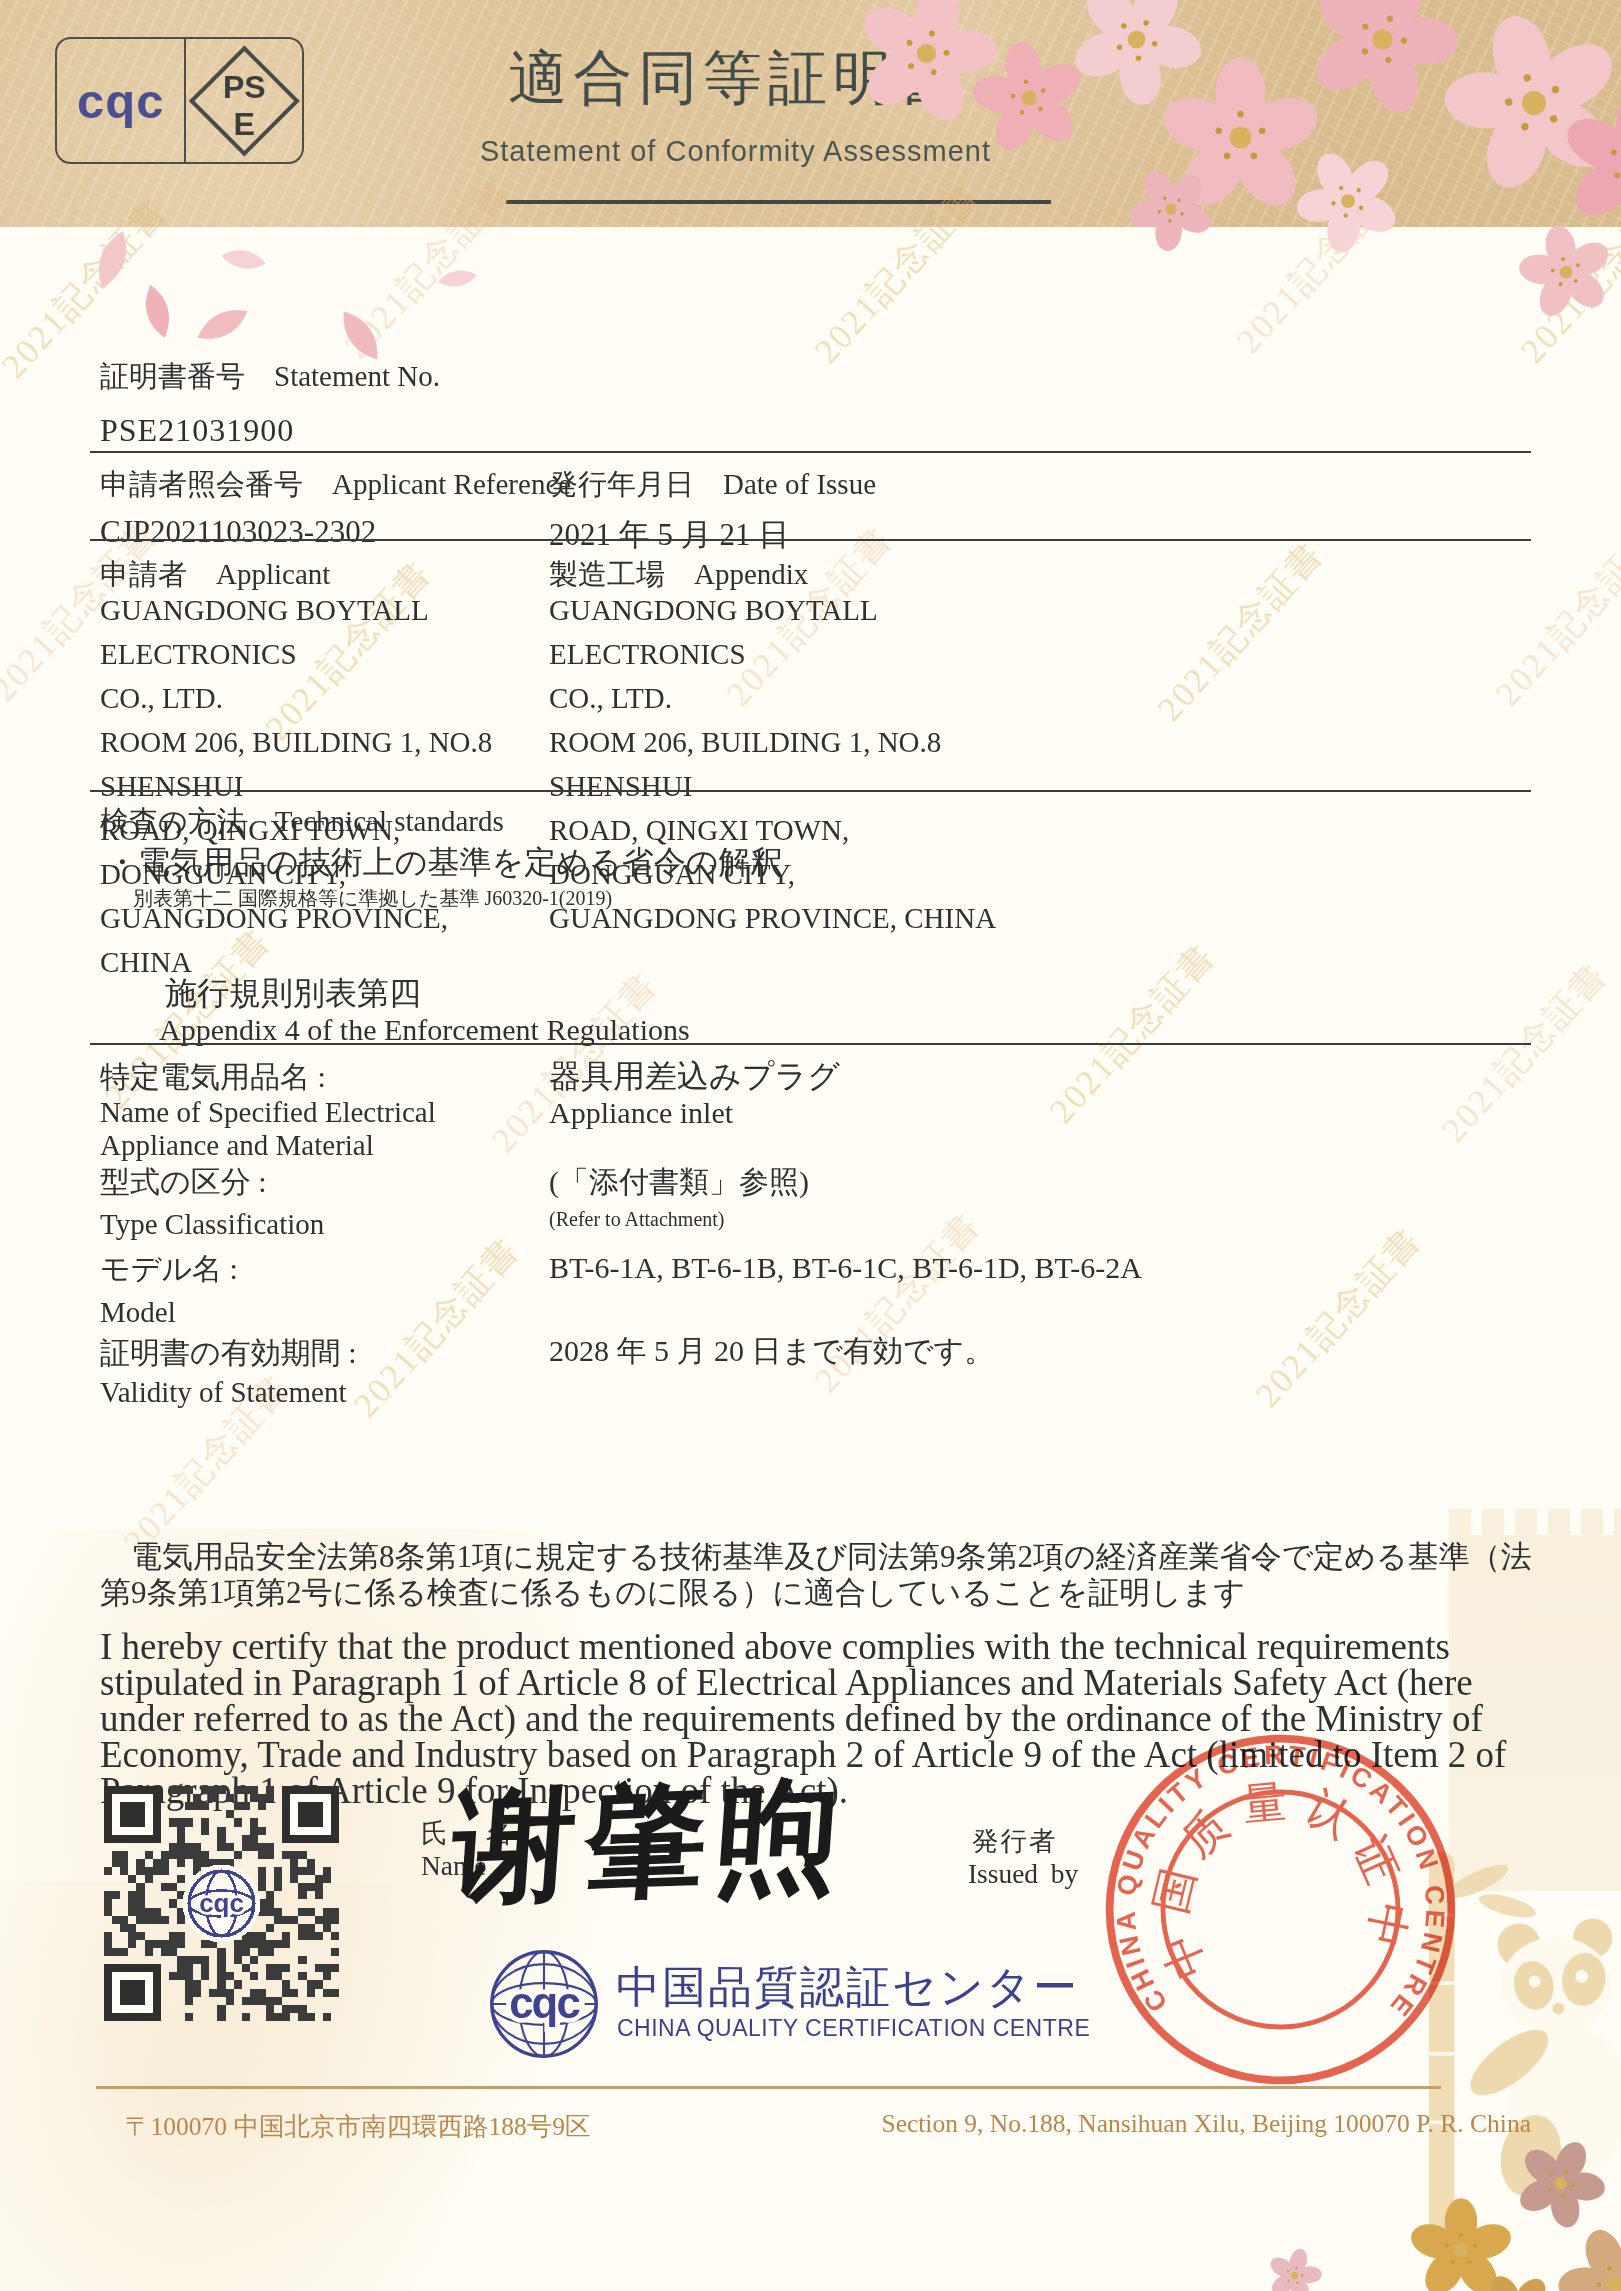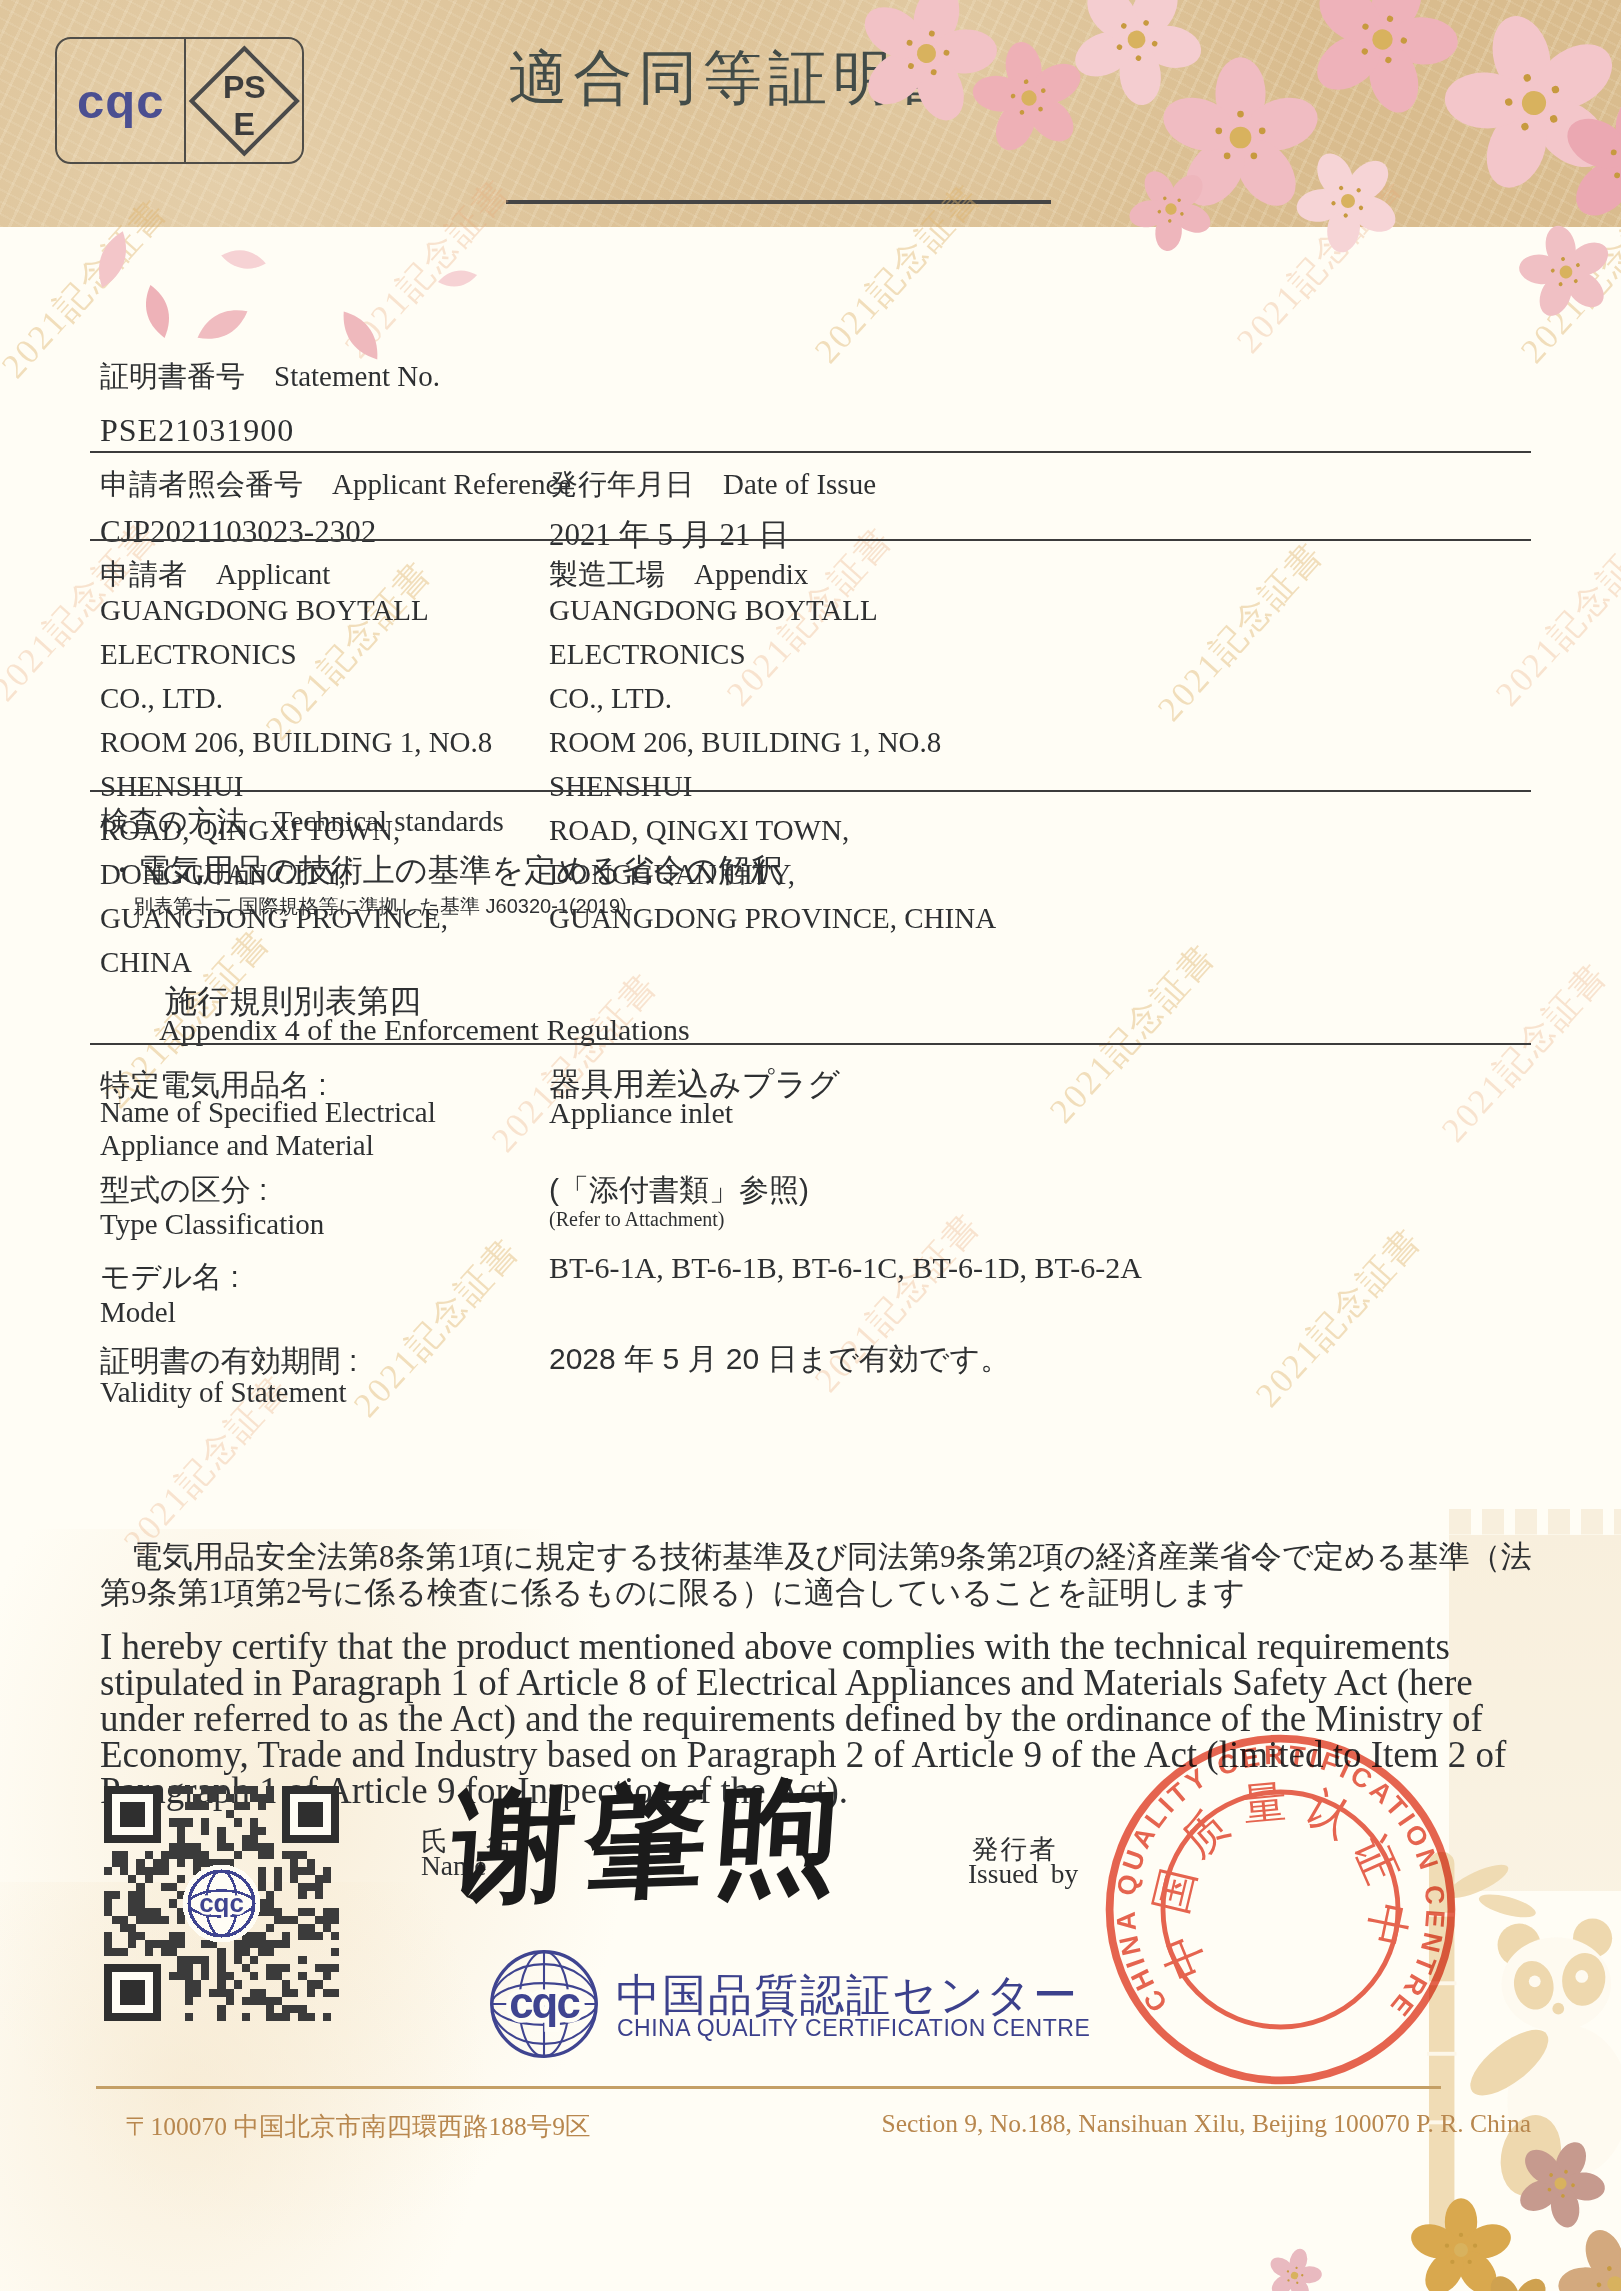--- a/index.html
+++ b/index.html
@@ -1,20 +1,20 @@
 <!DOCTYPE html>
 <html><head>
 <meta charset="utf-8">
 <style>
   html,body{margin:0;padding:0;background:#888;}
   .page{position:relative;width:1621px;height:2292px;margin:0 auto;overflow:hidden;
         background:#fffdf5;color:#2e3032;
         font-family:"Liberation Serif","DejaVu Serif",serif;font-size:29px;}
   .abs{position:absolute;}
-  .jp{font-family:Liberation Sans, sans-serif;margin-top:8px;}
+  .jp{font-family:Liberation Serif, serif;}
   .en{font-family:"Liberation Serif","DejaVu Serif",serif;}
   .label .jp{margin-right:29px;}
   
   .band{position:absolute;left:0;top:0;width:100%;height:227px;background:#d9bc8e;
     background-image:
       repeating-linear-gradient(115deg, rgba(255,248,230,.16) 0 2.9px, rgba(255,248,230,0) 2.9px 14.7px),
       repeating-linear-gradient(28deg, rgba(255,248,230,.10) 0 2px, rgba(255,248,230,0) 2px 10.8px),
       radial-gradient(circle at 14% 75%, rgba(255,250,235,.30), rgba(255,250,235,0) 42%),
       radial-gradient(circle at 58% 15%, rgba(255,250,235,.22), rgba(255,250,235,0) 38%);}
   .logo-box{position:absolute;left:55px;top:37px;width:245px;height:123px;border:2.9px solid #4f4d48;
@@ -204,20 +204,21 @@
 
   <div class="logo-box">
     <div class="logo-cqc">cqc</div>
     <svg width="116" height="116" viewBox="0 0 100 100" style="margin-left:1px;font-size:30px">
       <polygon points="50,4 96,50 50,96 4,50" fill="none" stroke="#4a4a4a" stroke-width="3.5"></polygon>
       <text x="50" y="47" text-anchor="middle" font-size="28" font-weight="bold" fill="#3d3d3d" style="font-family:'Liberation Sans',sans-serif">PS</text>
       <text x="50" y="80" text-anchor="middle" font-size="28" font-weight="bold" fill="#3d3d3d" style="font-family:'Liberation Sans',sans-serif">E</text>
     </svg>
   </div>
   <div class="title-jp">適合同等証明書</div>
+  <div class="title-en">Statement of Conformity Assessment</div>
   <div class="subtitle-line"></div>
 
   <div class="content">
 
     <div class="abs label" style="top:357px;left:100px">
       <span class="jp">証明書番号</span><span class="en">Statement No.</span>
     </div>
     <div class="abs en" style="top:412px;left:100px;font-size:32px;letter-spacing:1px">PSE21031900</div>
     <div class="rule" style="top:451px"></div>
 

